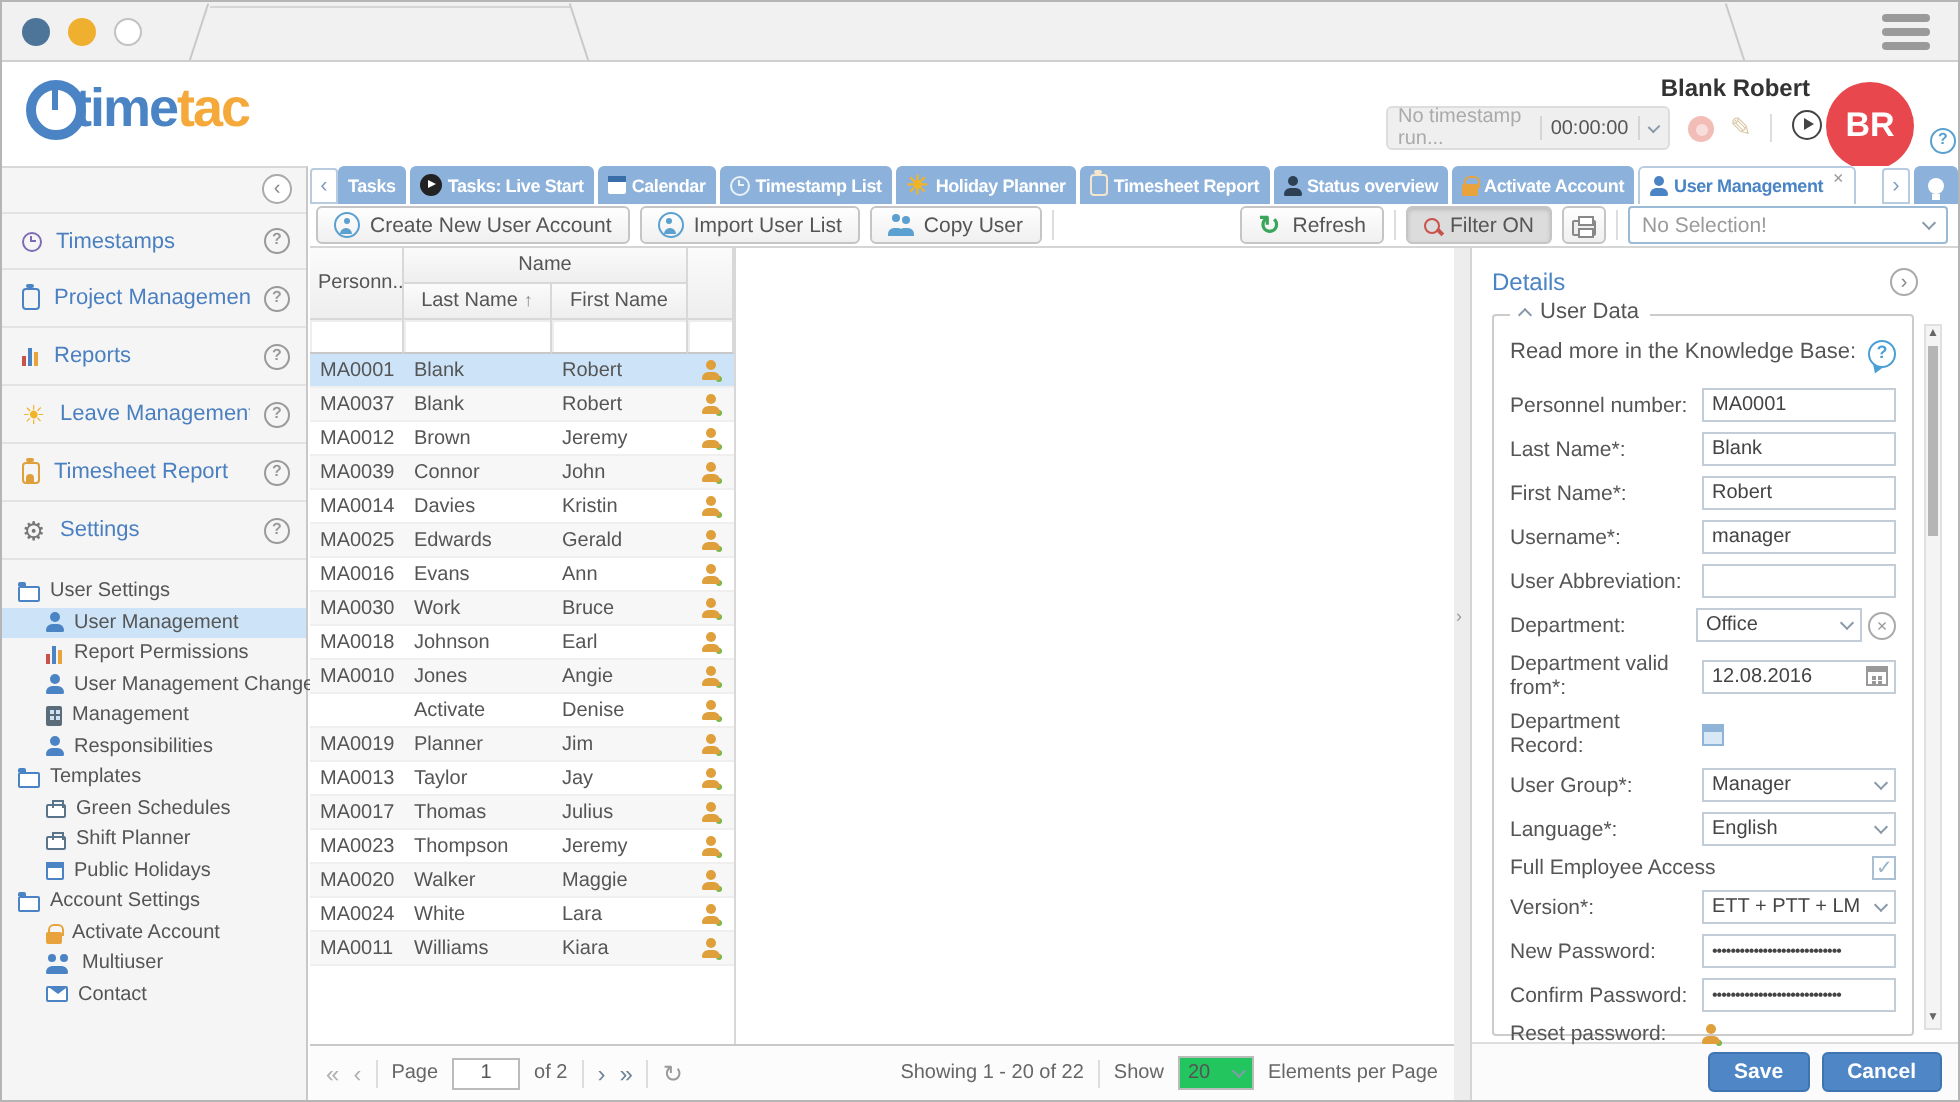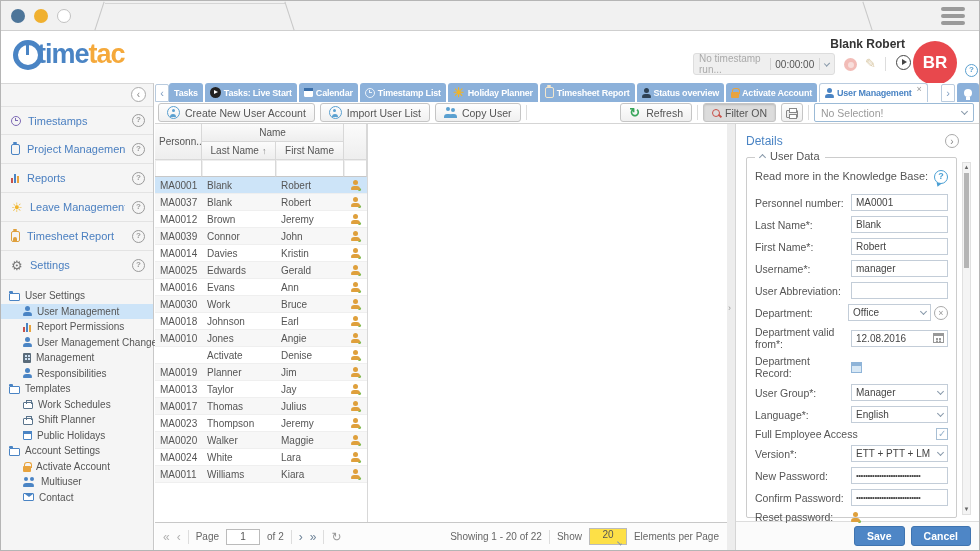--- a/index.html
+++ b/index.html
@@ -168,21 +168,21 @@
   .td { padding-left:5px; overflow:hidden; white-space:nowrap; }
   .td-icon { display:flex; justify-content:center; padding:0; }
 
   .pagebar { height:28px; border-top:1px solid #c8c8c8; background:#fcfcfc; display:flex; align-items:center; padding:0 8px; gap:7px; font-size:10px; color:#666; }
   .pg-btn { cursor:pointer; font-size:12px; color:#b0b0b0; line-height:1; }
   .pg-btn.on { color:#6f8499; }
   .pg-sep { width:1px; height:14px; background:#ddd; }
   .pg-input { width:34px; height:16px; border:1px solid #bbb; text-align:center; font-size:10px; color:#555; font-family:inherit; }
   .pg-refresh::before { content:"↻"; color:#999; font-size:12px; }
   .pg-right { margin-left:auto; display:flex; align-items:center; gap:7px; }
-  .pg-size { width:38px; height:17px; border:1px solid #bbb; background:#fde047; display:flex; align-items:center; padding:0 4px; gap:4px; cursor:pointer; color:#555;flex-direction:column; }
+  .pg-size { width:38px; height:17px; border:1px solid #bbb; background:#22c55e; display:flex; align-items:center; padding:0 4px; gap:4px; cursor:pointer; color:#555; }
   .pg-size .caret-down { margin-left:auto; }
 
   .splitter { width:9px; background:#ededed; border-right:1px solid #d5d5d5; position:relative; cursor:col-resize; }
   .splitter .sp-arrow { position:absolute; top:42%; left:1px; color:#999; font-size:9px; cursor:pointer; }
 
   
   .details { flex:1; display:flex; flex-direction:column; background:#fff; min-width:0; }
   .details-header { height:24px; display:flex; align-items:flex-end; padding:0 20px 0 10px; color:#4a84c4; font-size:12px; }
   .details-header .circ { margin-left:auto; width:14px; height:14px; }
   .details-body { flex:1; position:relative; padding:2px 22px 0 10px; min-height:0; }
@@ -318,21 +318,21 @@
         <div class="tree-item child">
           <span class="i i-person"></span>
           <span>Responsibilities</span>
         </div>
         <div class="tree-item">
           <span class="i i-folder"></span>
           <span>Templates</span>
         </div>
         <div class="tree-item child">
           <span class="i i-briefcase"></span>
-          <span>Work Schedules</span>
+          <span>Green Schedules</span>
         </div>
         <div class="tree-item child">
           <span class="i i-briefcase"></span>
           <span>Shift Planner</span>
         </div>
         <div class="tree-item child">
           <span class="i i-calendar"></span>
           <span>Public Holidays</span>
         </div>
         <div class="tree-item">

